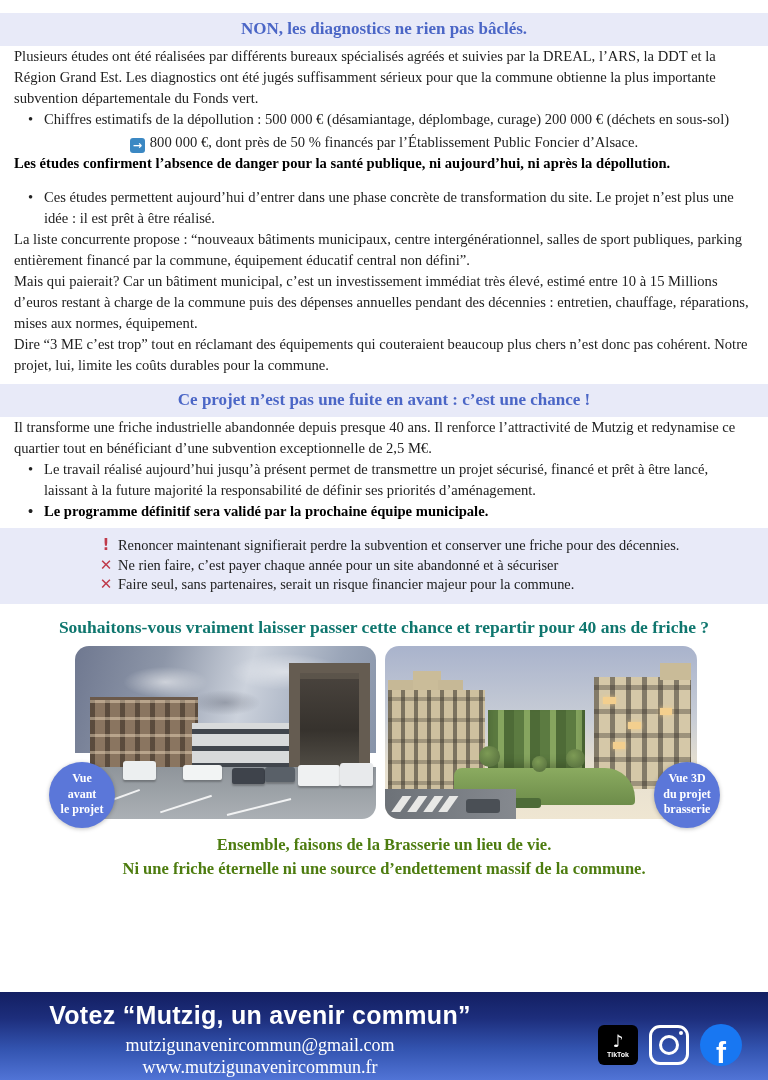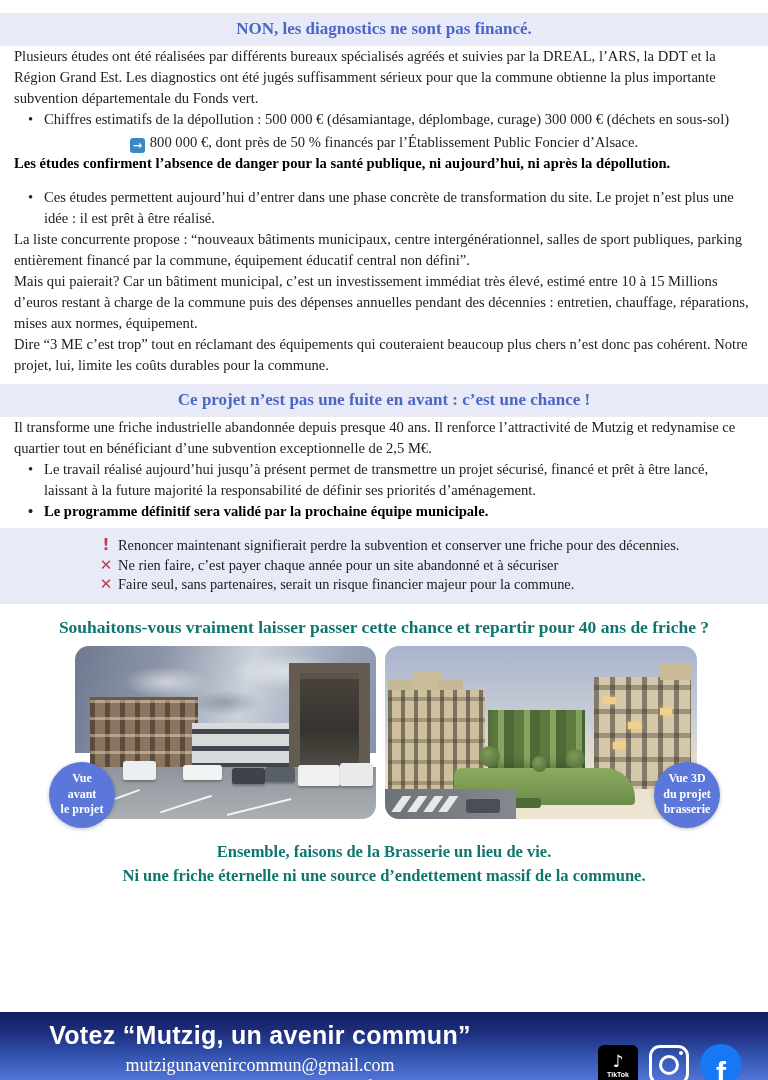--- a/index.html
+++ b/index.html
@@ -133,27 +133,27 @@
   .badge{
     position:absolute;width:66px;height:66px;border-radius:50%;
     background:#5b77d9;color:#ffffff;font-weight:bold;font-size:12px;
     line-height:1.3;display:flex;flex-direction:column;align-items:center;
     justify-content:center;text-align:center;box-shadow:0 1px 4px rgba(0,0,0,.25);
   }
   .badge.b-before{left:49px;top:118px;}
   .badge.b-after{left:654px;top:118px;}
   
   .closing{
-    text-align:center;color:#0f766e;font-weight:bold;font-size:16.5px;
-    line-height:22px;margin-top:11px;
+    text-align:center;color:#4d7c0f;font-weight:bold;font-size:16.5px;
+    line-height:22px;margin-top:4px;
   }
   .closing .ln{margin-top:2px;}
   
   .footer{
-    position:absolute;left:0;bottom:0;width:768px;height:68px;
+    position:absolute;left:0;bottom:0;width:768px;height:88px;
     background:linear-gradient(180deg,#131f62 0%,#1d2e7c 30%,#3354b0 65%,#5174d6 100%);
     color:#fff;
   }
   .footer-inner{width:520px;text-align:center;padding-top:9px;}
   .slogan{
     font-family:"Liberation Sans","DejaVu Sans",sans-serif;
     font-weight:bold;font-size:25px;letter-spacing:.3px;
   }
   .f-email{font-size:18px;margin-top:5px;}
   .f-site{font-size:18px;margin-top:1px;}
@@ -183,27 +183,27 @@
     font-family:"Liberation Sans","DejaVu Sans",sans-serif;font-weight:bold;
     font-size:30px;color:#fff;line-height:30px;margin-bottom:-2px;
   }
 </style>
 </head>
 <body>
 
 <div class="page">
 
   <div class="banner first">
-    <span>NON, les diagnostics ne sont pas financé.</span>
+    <span>NON, les diagnostics ne rien pas bâclés.</span>
   </div>
 
   <div class="content">
     <p class="body mt14">Plusieurs études ont été réalisées par différents bureaux spécialisés agréés et suivies par la DREAL, l’ARS, la DDT et la Région Grand Est. Les diagnostics ont été jugés suffisamment sérieux pour que la commune obtienne la plus importante subvention départementale du Fonds vert.</p>
     <ul class="bullets mt11">
-      <li>Chiffres estimatifs de la dépollution : 500 000 € (désamiantage, déplombage, curage)  300 000 € (déchets en sous-sol)</li>
+      <li>Chiffres estimatifs de la dépollution : 500 000 € (désamiantage, déplombage, curage)  200 000 € (déchets en sous-sol)</li>
     </ul>
     <div class="arrow-line">
       <span class="arrow-chip">→</span><span>800 000 €, dont près de 50 % financés par l’Établissement Public Foncier d’Alsace.</span>
     </div>
     <p class="body bold-line mt16">Les études confirment l’absence de danger pour la santé publique, ni aujourd’hui, ni après la dépollution.</p>
     <ul class="bullets" style="margin-top:13px;">
       <li>Ces études permettent aujourd’hui d’entrer dans une phase concrète de transformation du site. Le projet n’est plus une idée : il est prêt à être réalisé.</li>
     </ul>
   </div>
 

